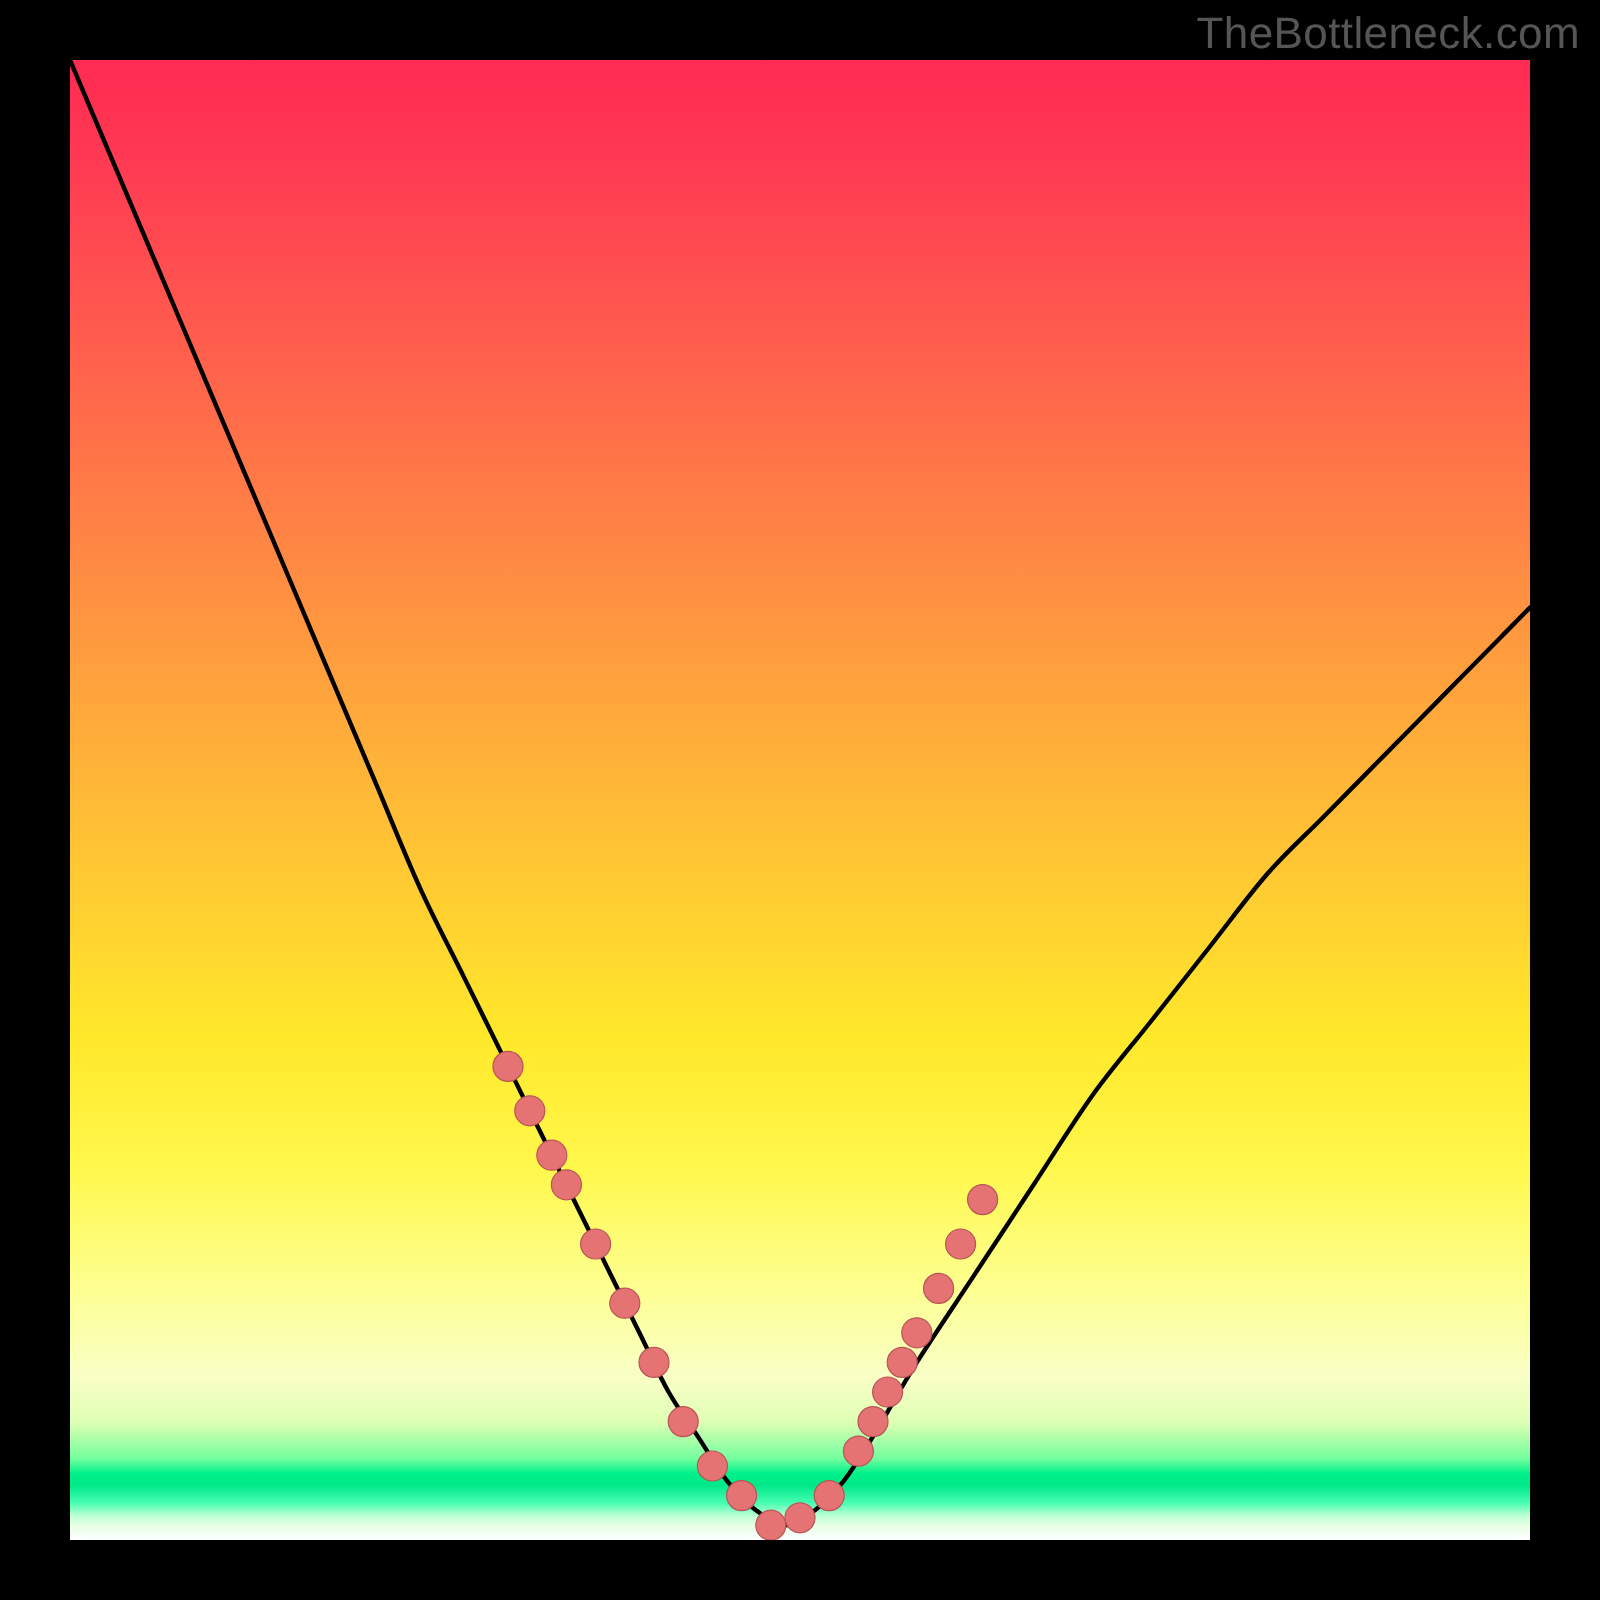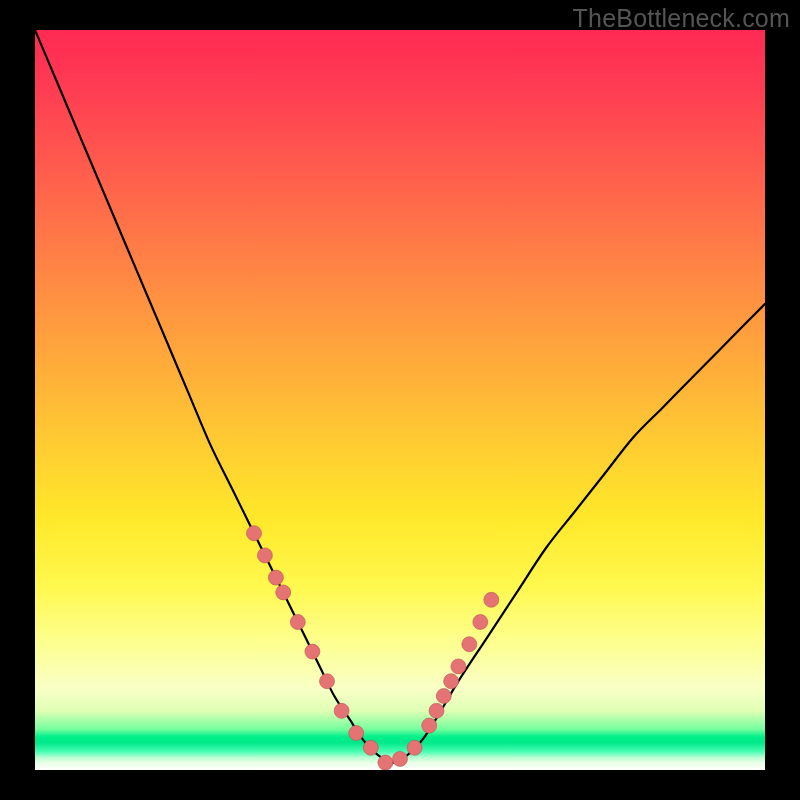--- a/index.html
+++ b/index.html
@@ -15,21 +15,21 @@
     position: relative;
     width: 800px;
     height: 800px;
     background: #000;
   }
   .watermark {
     position: absolute;
     top: 4px;
     right: 10px;
     color: #555;
-    font-size: 25px;
+    font-size: 22px;
     font-weight: 500;
     letter-spacing: 0.2px;
     z-index: 20;
   }
   .plot-bg {
     position: absolute;
     left: 35px;
     top: 30px;
     width: 730px;
     height: 740px;

